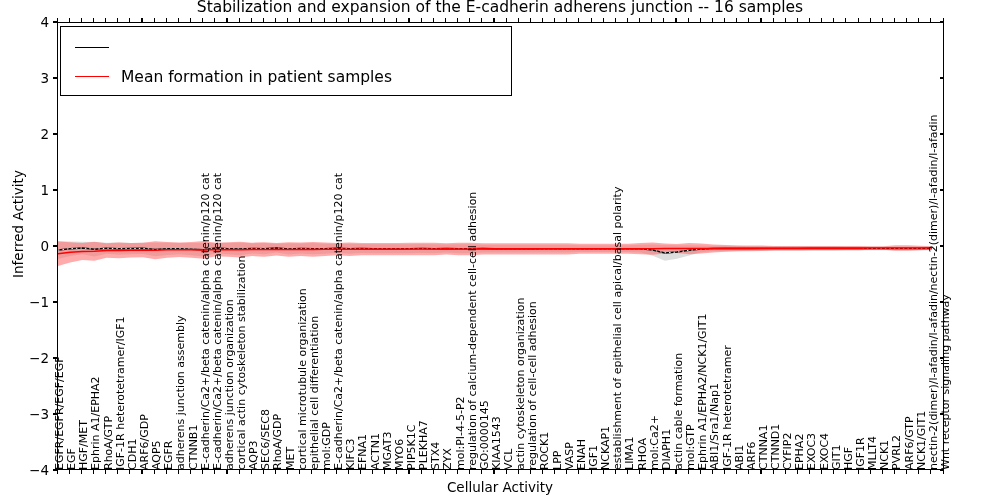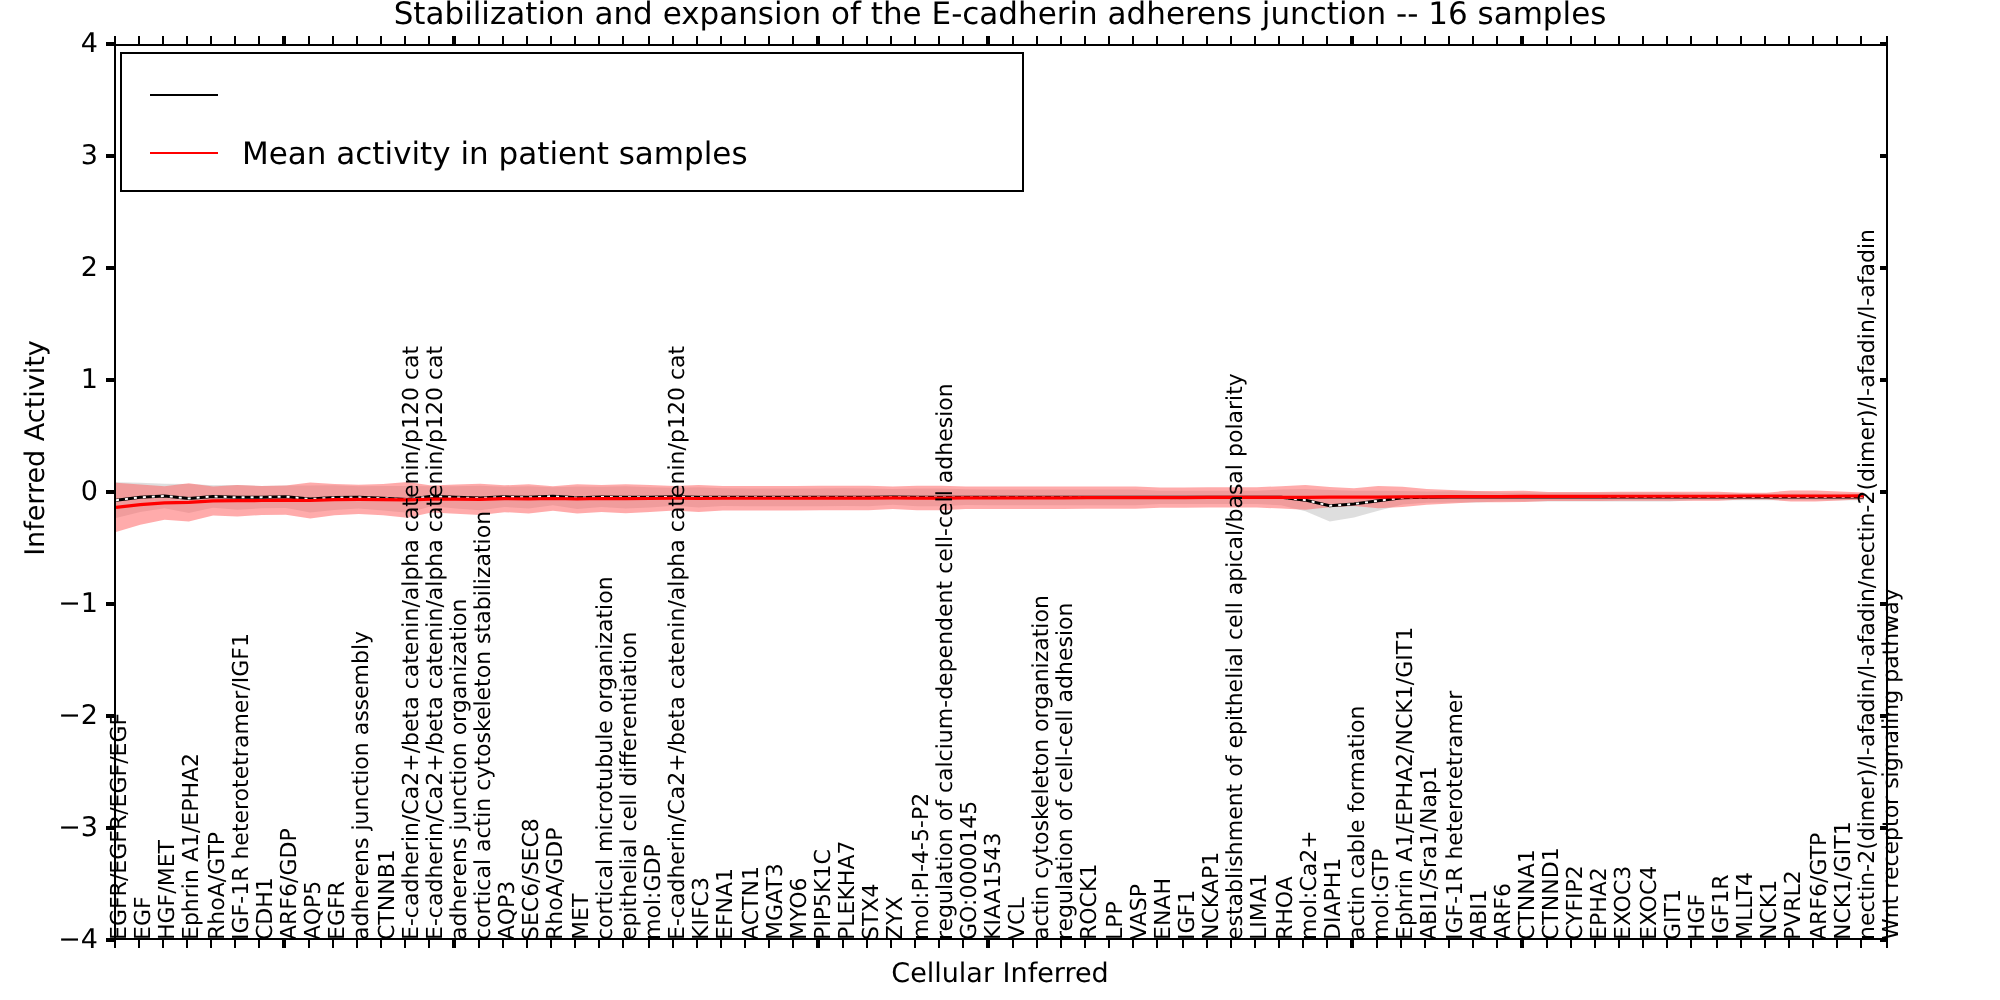--- a/index.html
+++ b/index.html
@@ -358,25 +358,25 @@
       <div class="xlab" style="left: 817.178px;">MLLT4</div>
       <div class="xlab" style="left: 829.315px;">NCK1</div>
       <div class="xlab" style="left: 841.452px;">PVRL2</div>
       <div class="xlab" style="left: 853.589px;">ARF6/GTP</div>
       <div class="xlab" style="left: 865.726px;">NCK1/GIT1</div>
       <div class="xlab" style="left: 877.863px;">nectin-2(dimer)/l-afadin/l-afadin/nectin-2(dimer)/l-afadin/l-afadin</div>
       <div class="xlab" style="left: 890px;">Wnt receptor signaling pathway</div>
     </div>
 
   <div id="ylabel">Inferred Activity</div>
-  <div id="xlabel">Cellular Inferred</div>
+  <div id="xlabel">Cellular Activity</div>
 
   <div id="legend">
     <div class="legrow">
       <span class="legline"></span>
     </div>
     <div class="legrow">
       <span class="legline red"></span>
-      <span class="legtxt">Mean activity in patient samples</span>
+      <span class="legtxt">Mean formation in patient samples</span>
     </div>
   </div>
 
 </div>
 
 </body></html>

